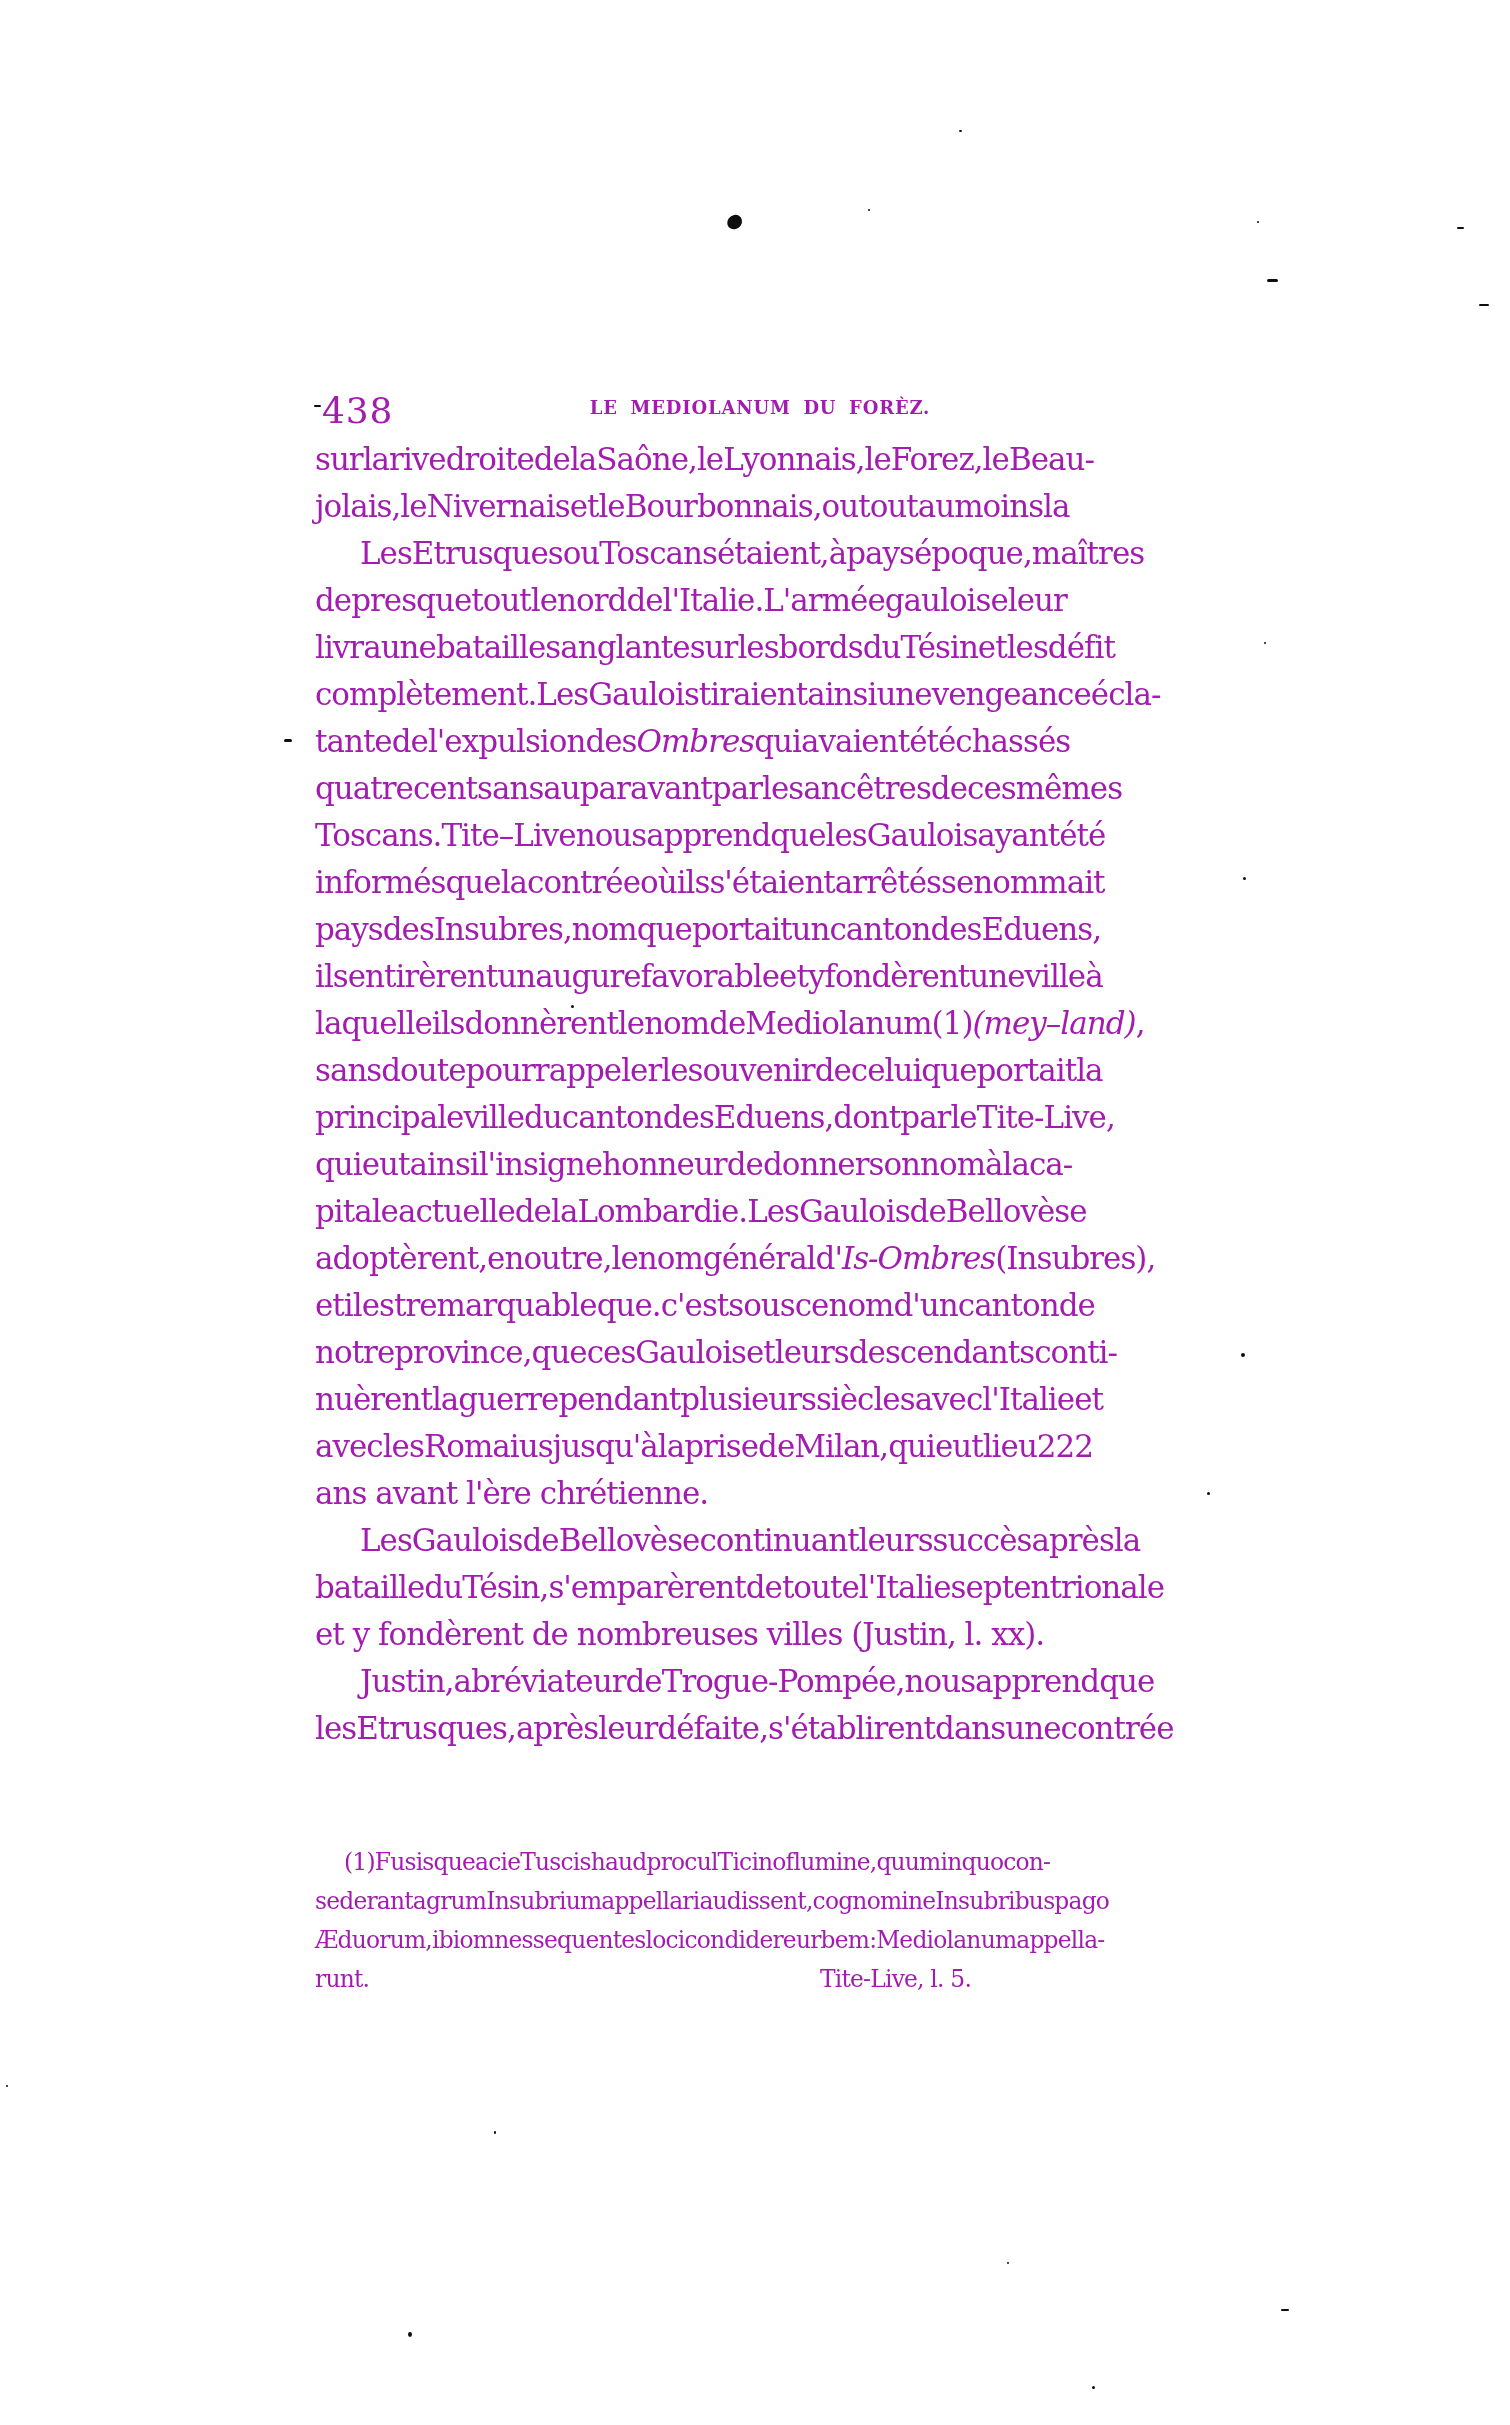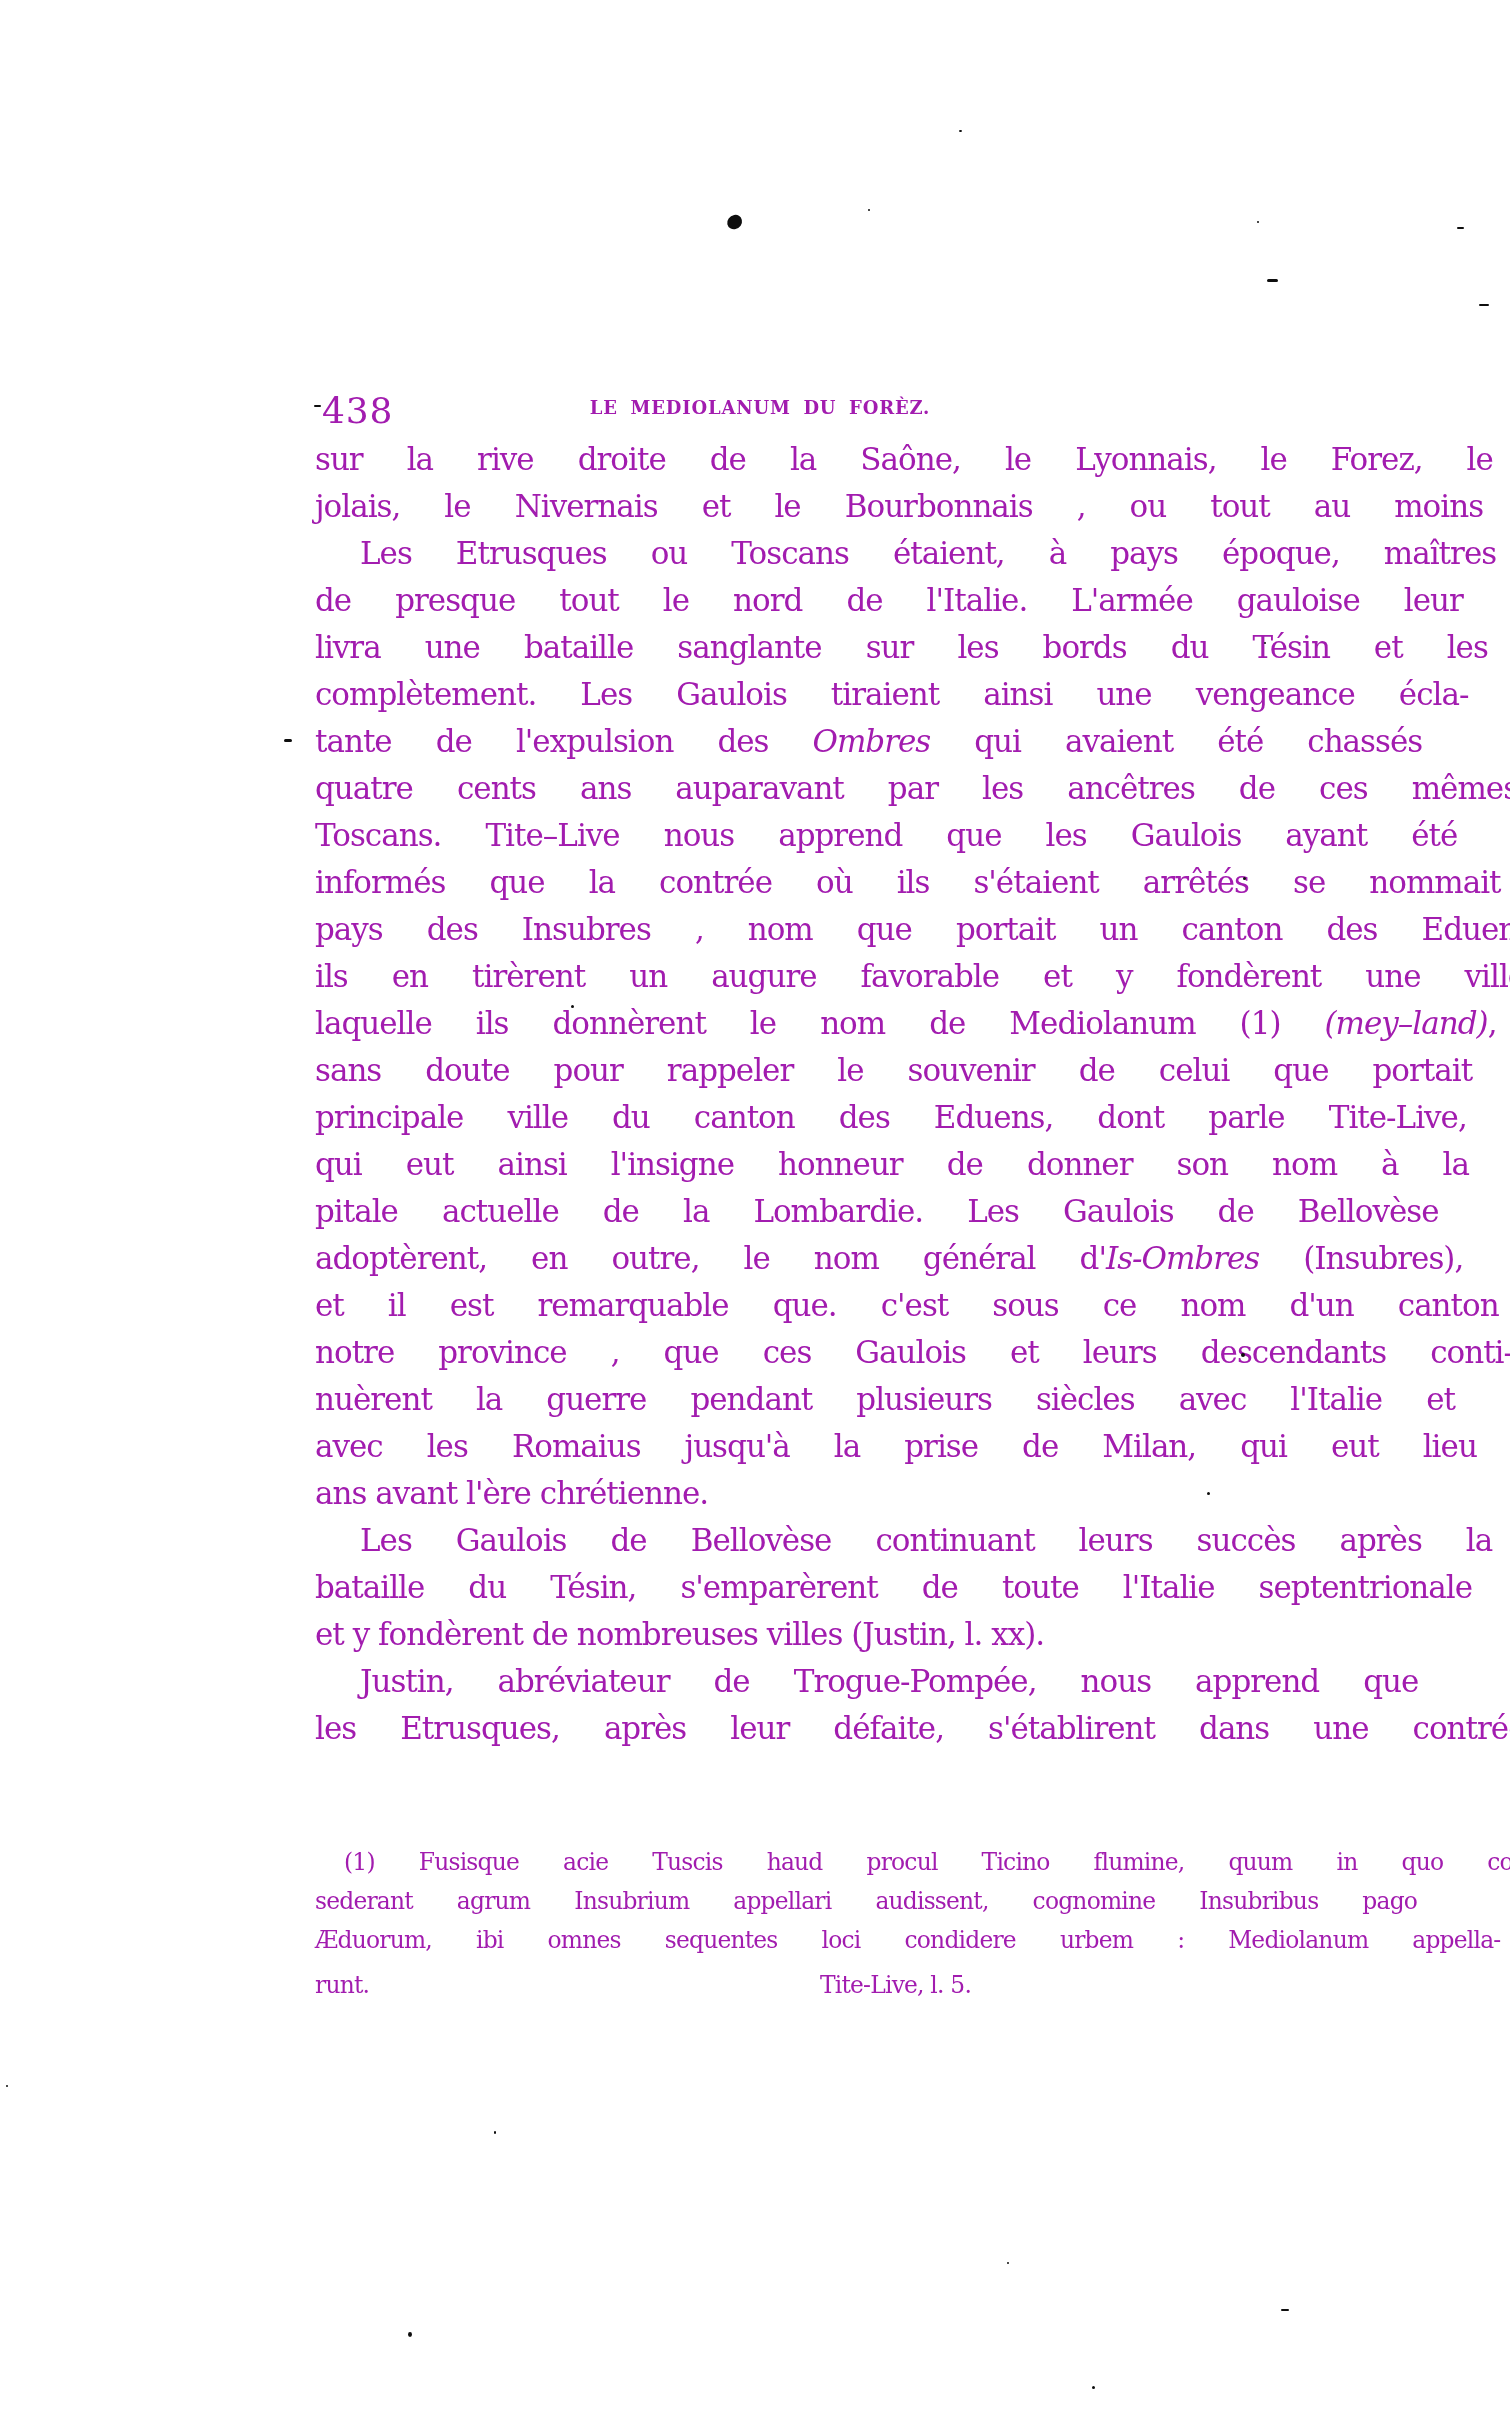--- a/index.html
+++ b/index.html
@@ -55,26 +55,25 @@
   }
   .footnote .line {
     height: 39px;
     line-height: 39px;
     white-space: nowrap;
   }
   .line.just {
     display: flex;
     justify-content: flex-start;
     flex-wrap: nowrap;
-    gap: 44px;
   }
   .body-text .line.indent { padding-left: 45px; }
   .footnote .line.indent { padding-left: 29px; }
   .it { font-style: italic; }
-  .fn-last { position: relative; margin-top: 6px; }
+  .fn-last { position: relative; }
   .fn-attr { position: absolute; left: 505px; top: 0; }
   .speck {
     position: absolute;
     background: #0e0e0e;
   }
   .speck.dot  { border-radius: 50%; }
   .speck.dash { border-radius: 1.6px; }
   .speck.blob {
     border-radius: 60% 45% 55% 50%;
     transform: rotate(-12deg);

